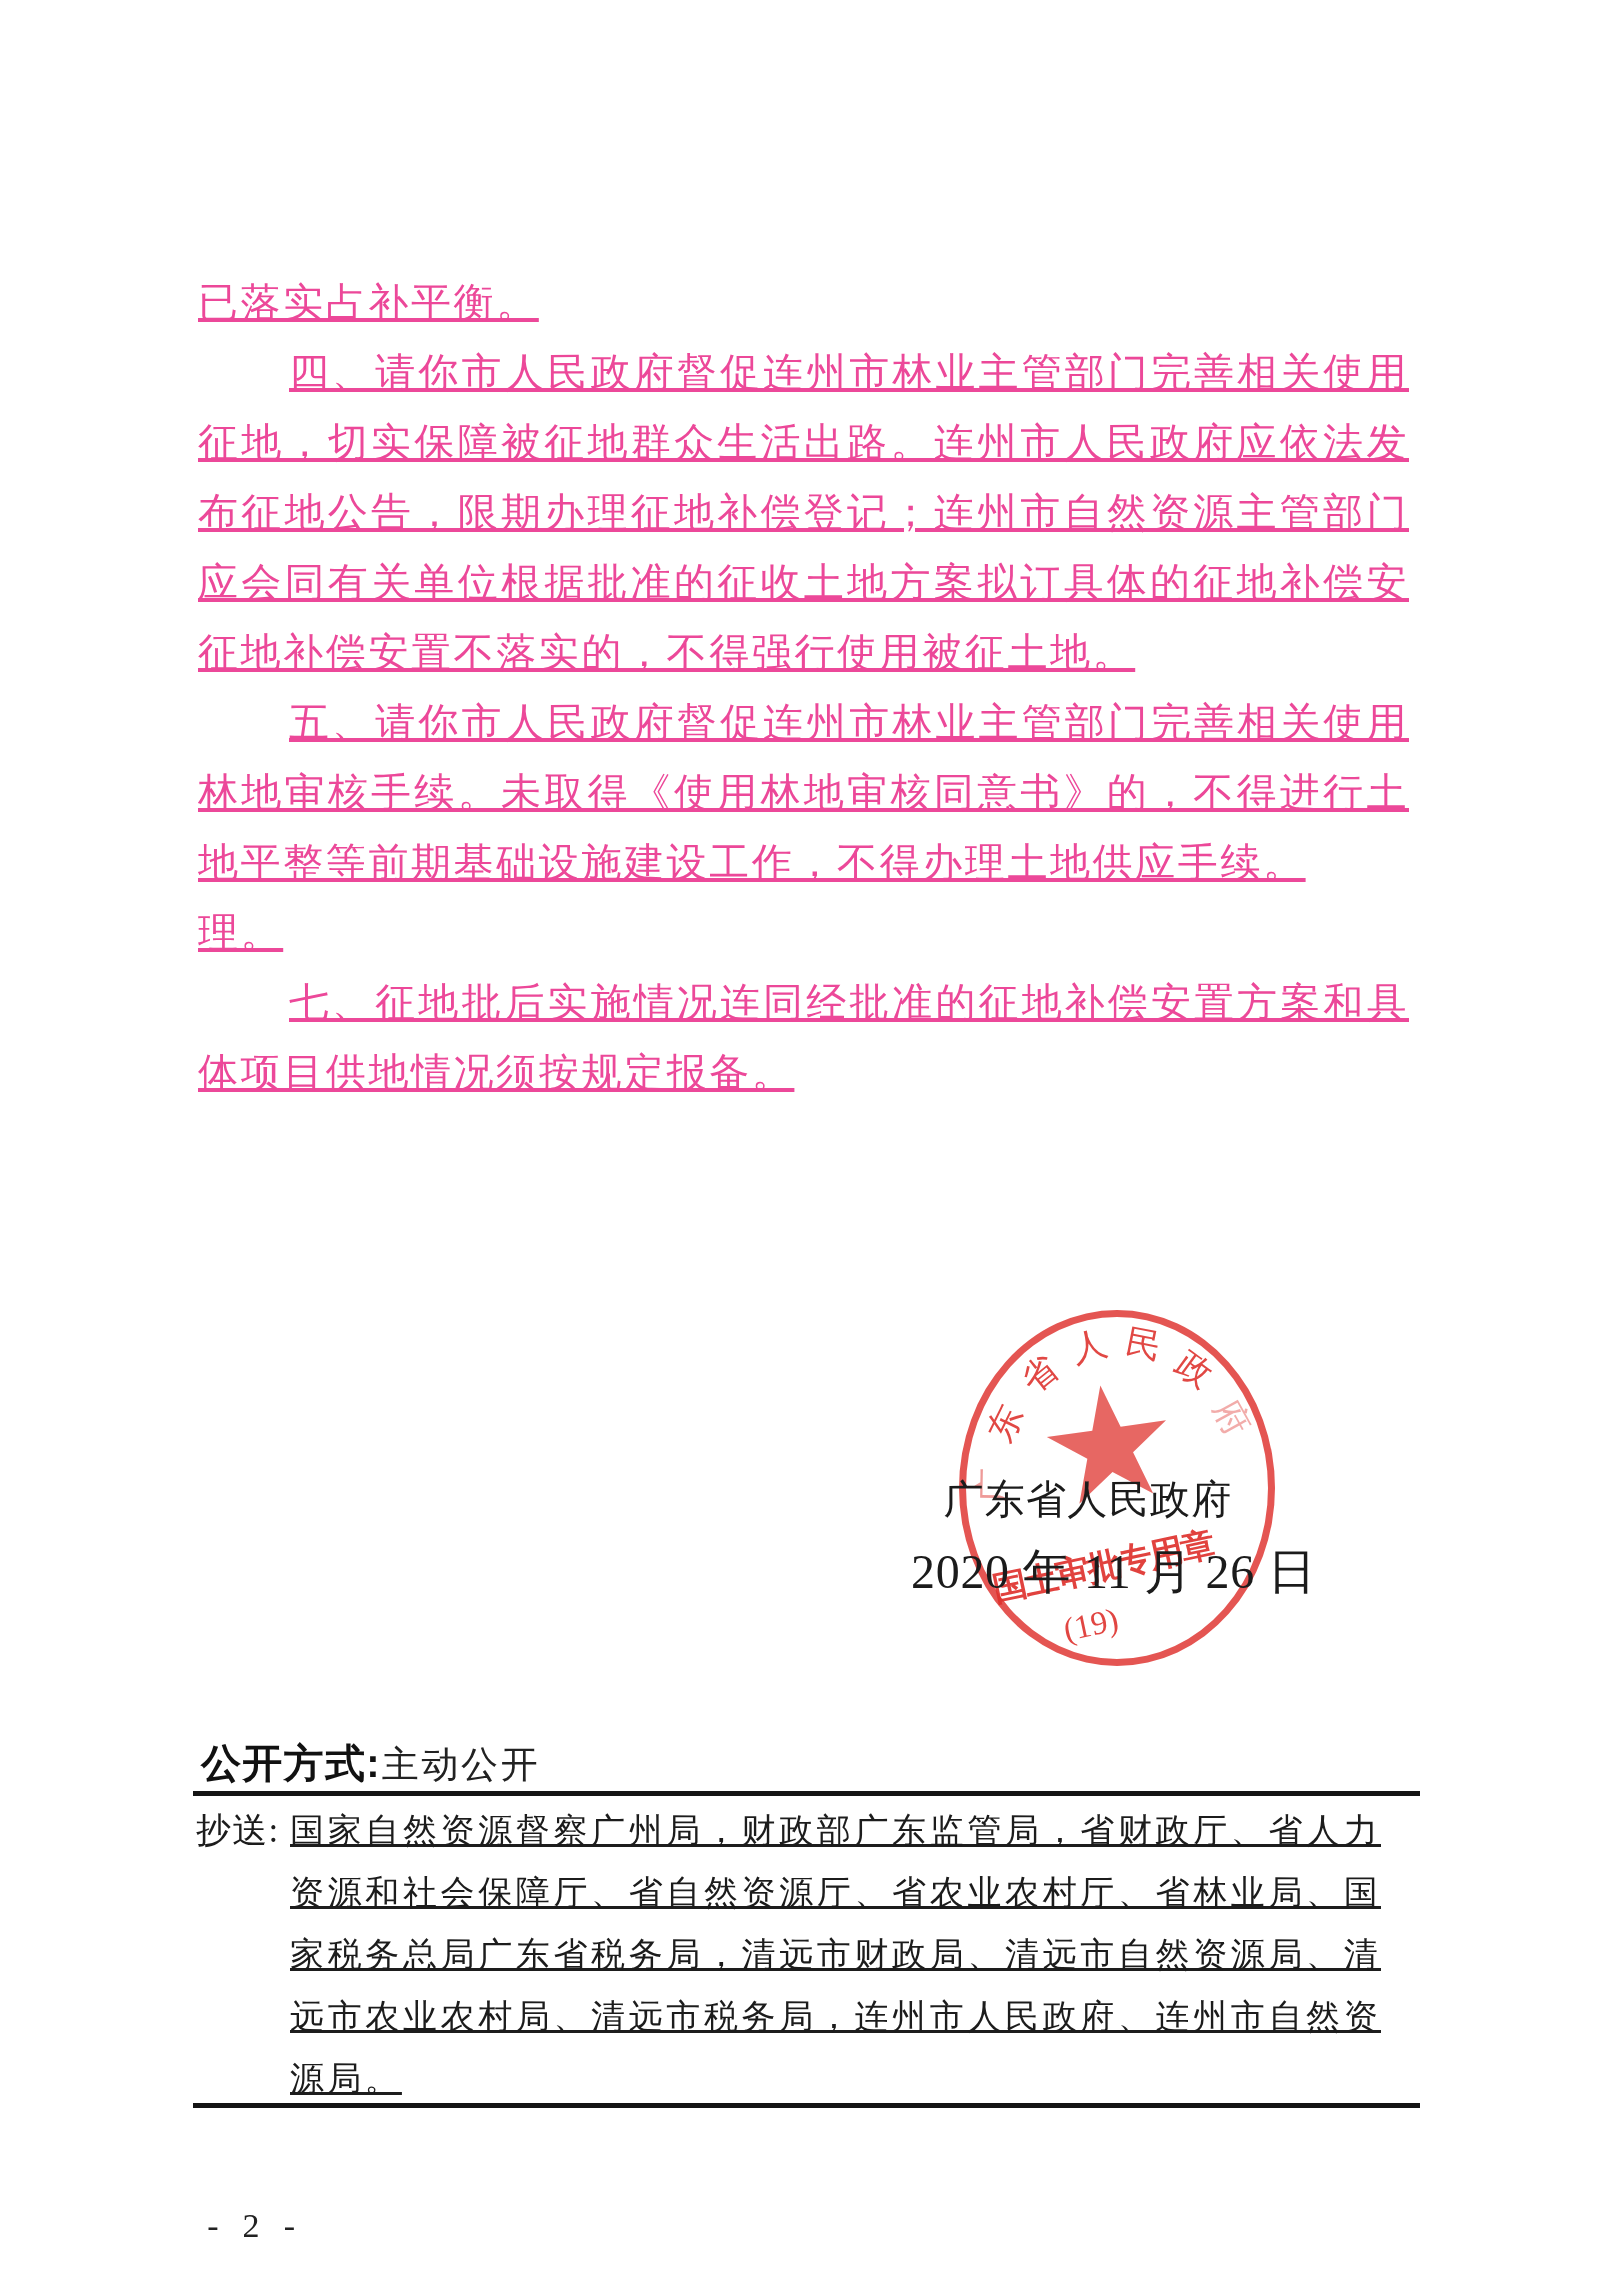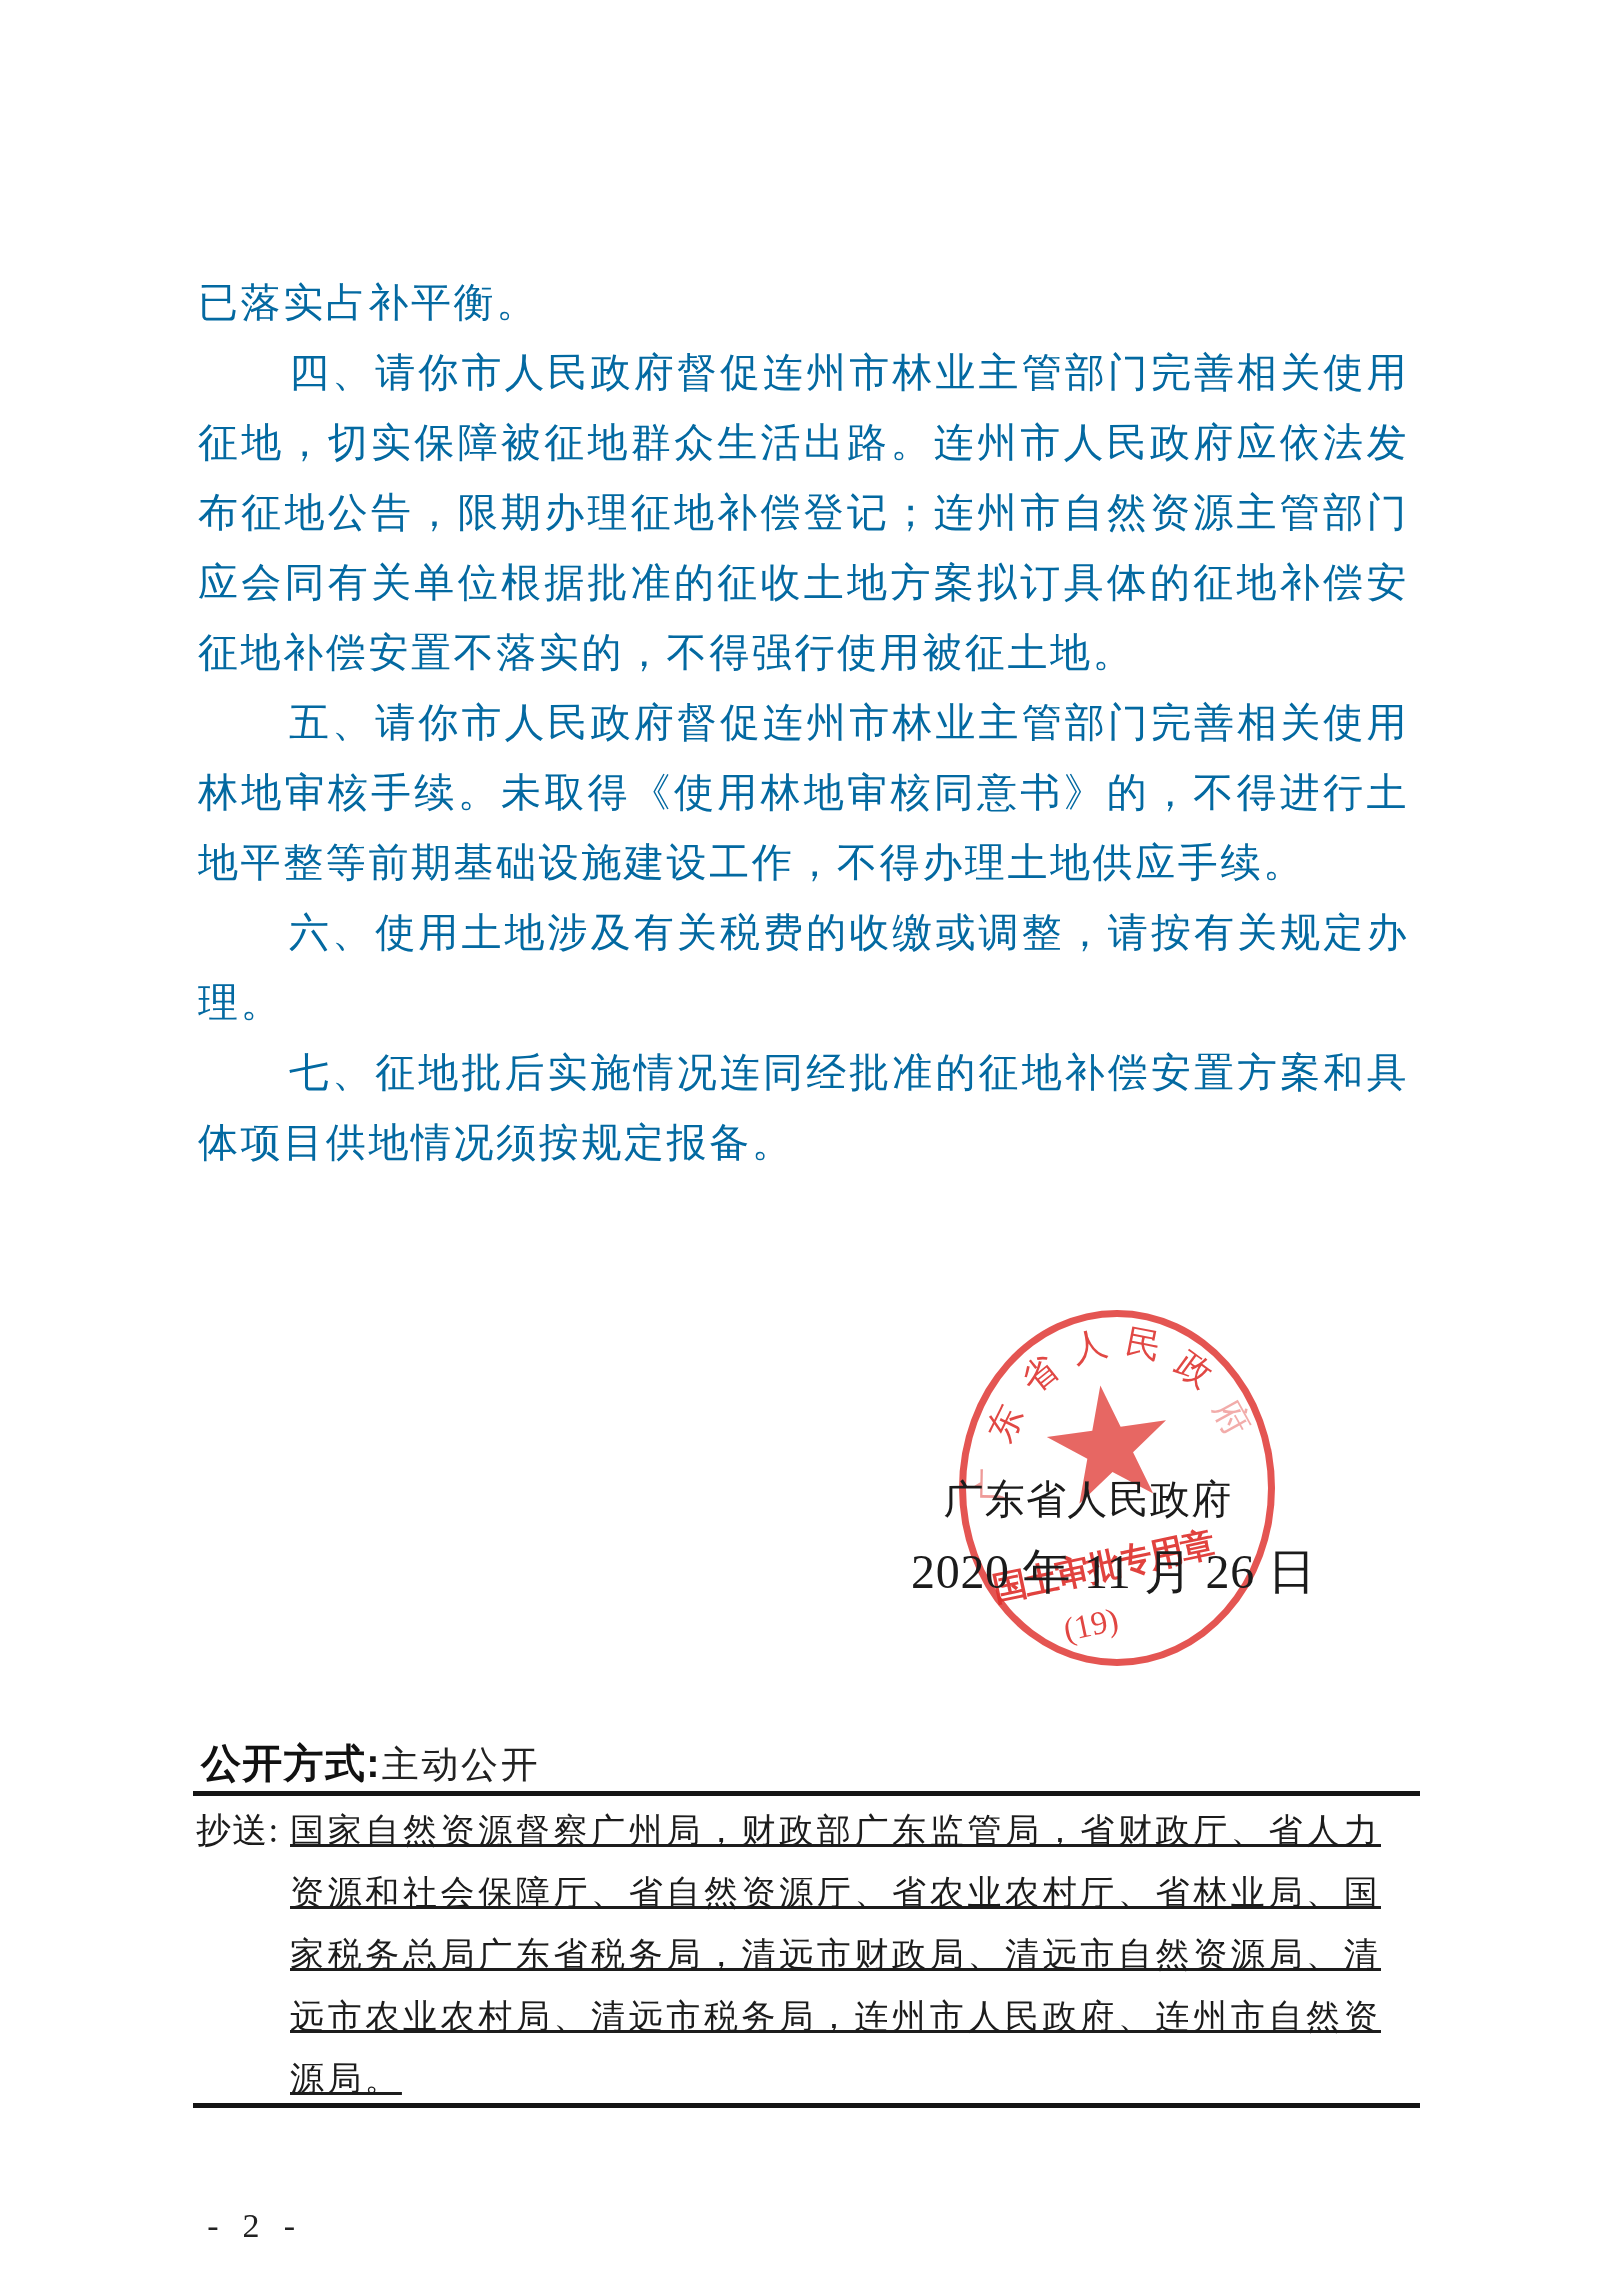--- a/index.html
+++ b/index.html
@@ -9,21 +9,22 @@
     background:#ffffff;
     overflow:hidden;
     font-family:"Liberation Serif","DejaVu Serif",serif;
     color:#1d1d1d;
   }
 
   
   .body-text {
     position:absolute; left:198px; top:268px; width:1211px;
     font-size:40px; letter-spacing:2.6px; line-height:70px;
-    color:#0369a1;
+    color:#ec4899;
+    text-decoration:underline;
   }
   .line { white-space:normal; }
   .line.full { text-align:justify; text-align-last:justify; }
   .line.indent { text-indent:91px; }
 
   
   .seal {
     position:absolute; left:959px; top:1310px; width:316px; height:356px;
     z-index:1;
   }
@@ -113,21 +114,20 @@
   <div class="body-text">
     <div class="line">已落实占补平衡。</div>
     <div class="line indent full">四、请你市人民政府督促连州市林业主管部门完善相关使用</div>
     <div class="line full">征地，切实保障被征地群众生活出路。连州市人民政府应依法发</div>
     <div class="line full">布征地公告，限期办理征地补偿登记；连州市自然资源主管部门</div>
     <div class="line full">应会同有关单位根据批准的征收土地方案拟订具体的征地补偿安</div>
     <div class="line">征地补偿安置不落实的，不得强行使用被征土地。</div>
     <div class="line indent full">五、请你市人民政府督促连州市林业主管部门完善相关使用</div>
     <div class="line full">林地审核手续。未取得《使用林地审核同意书》的，不得进行土</div>
     <div class="line">地平整等前期基础设施建设工作，不得办理土地供应手续。</div>
-    <div class="line indent full">六、使用土地涉及有关税费的收缴或调整，请按有关规定办</div>
     <div class="line">理。</div>
     <div class="line indent full">七、征地批后实施情况连同经批准的征地补偿安置方案和具</div>
     <div class="line">体项目供地情况须按规定报备。</div>
   </div>
 
   <div class="seal">
     <div class="seal-ring"></div>
     <div class="seal-arc">
       <span>广</span>
       <span>东</span>

